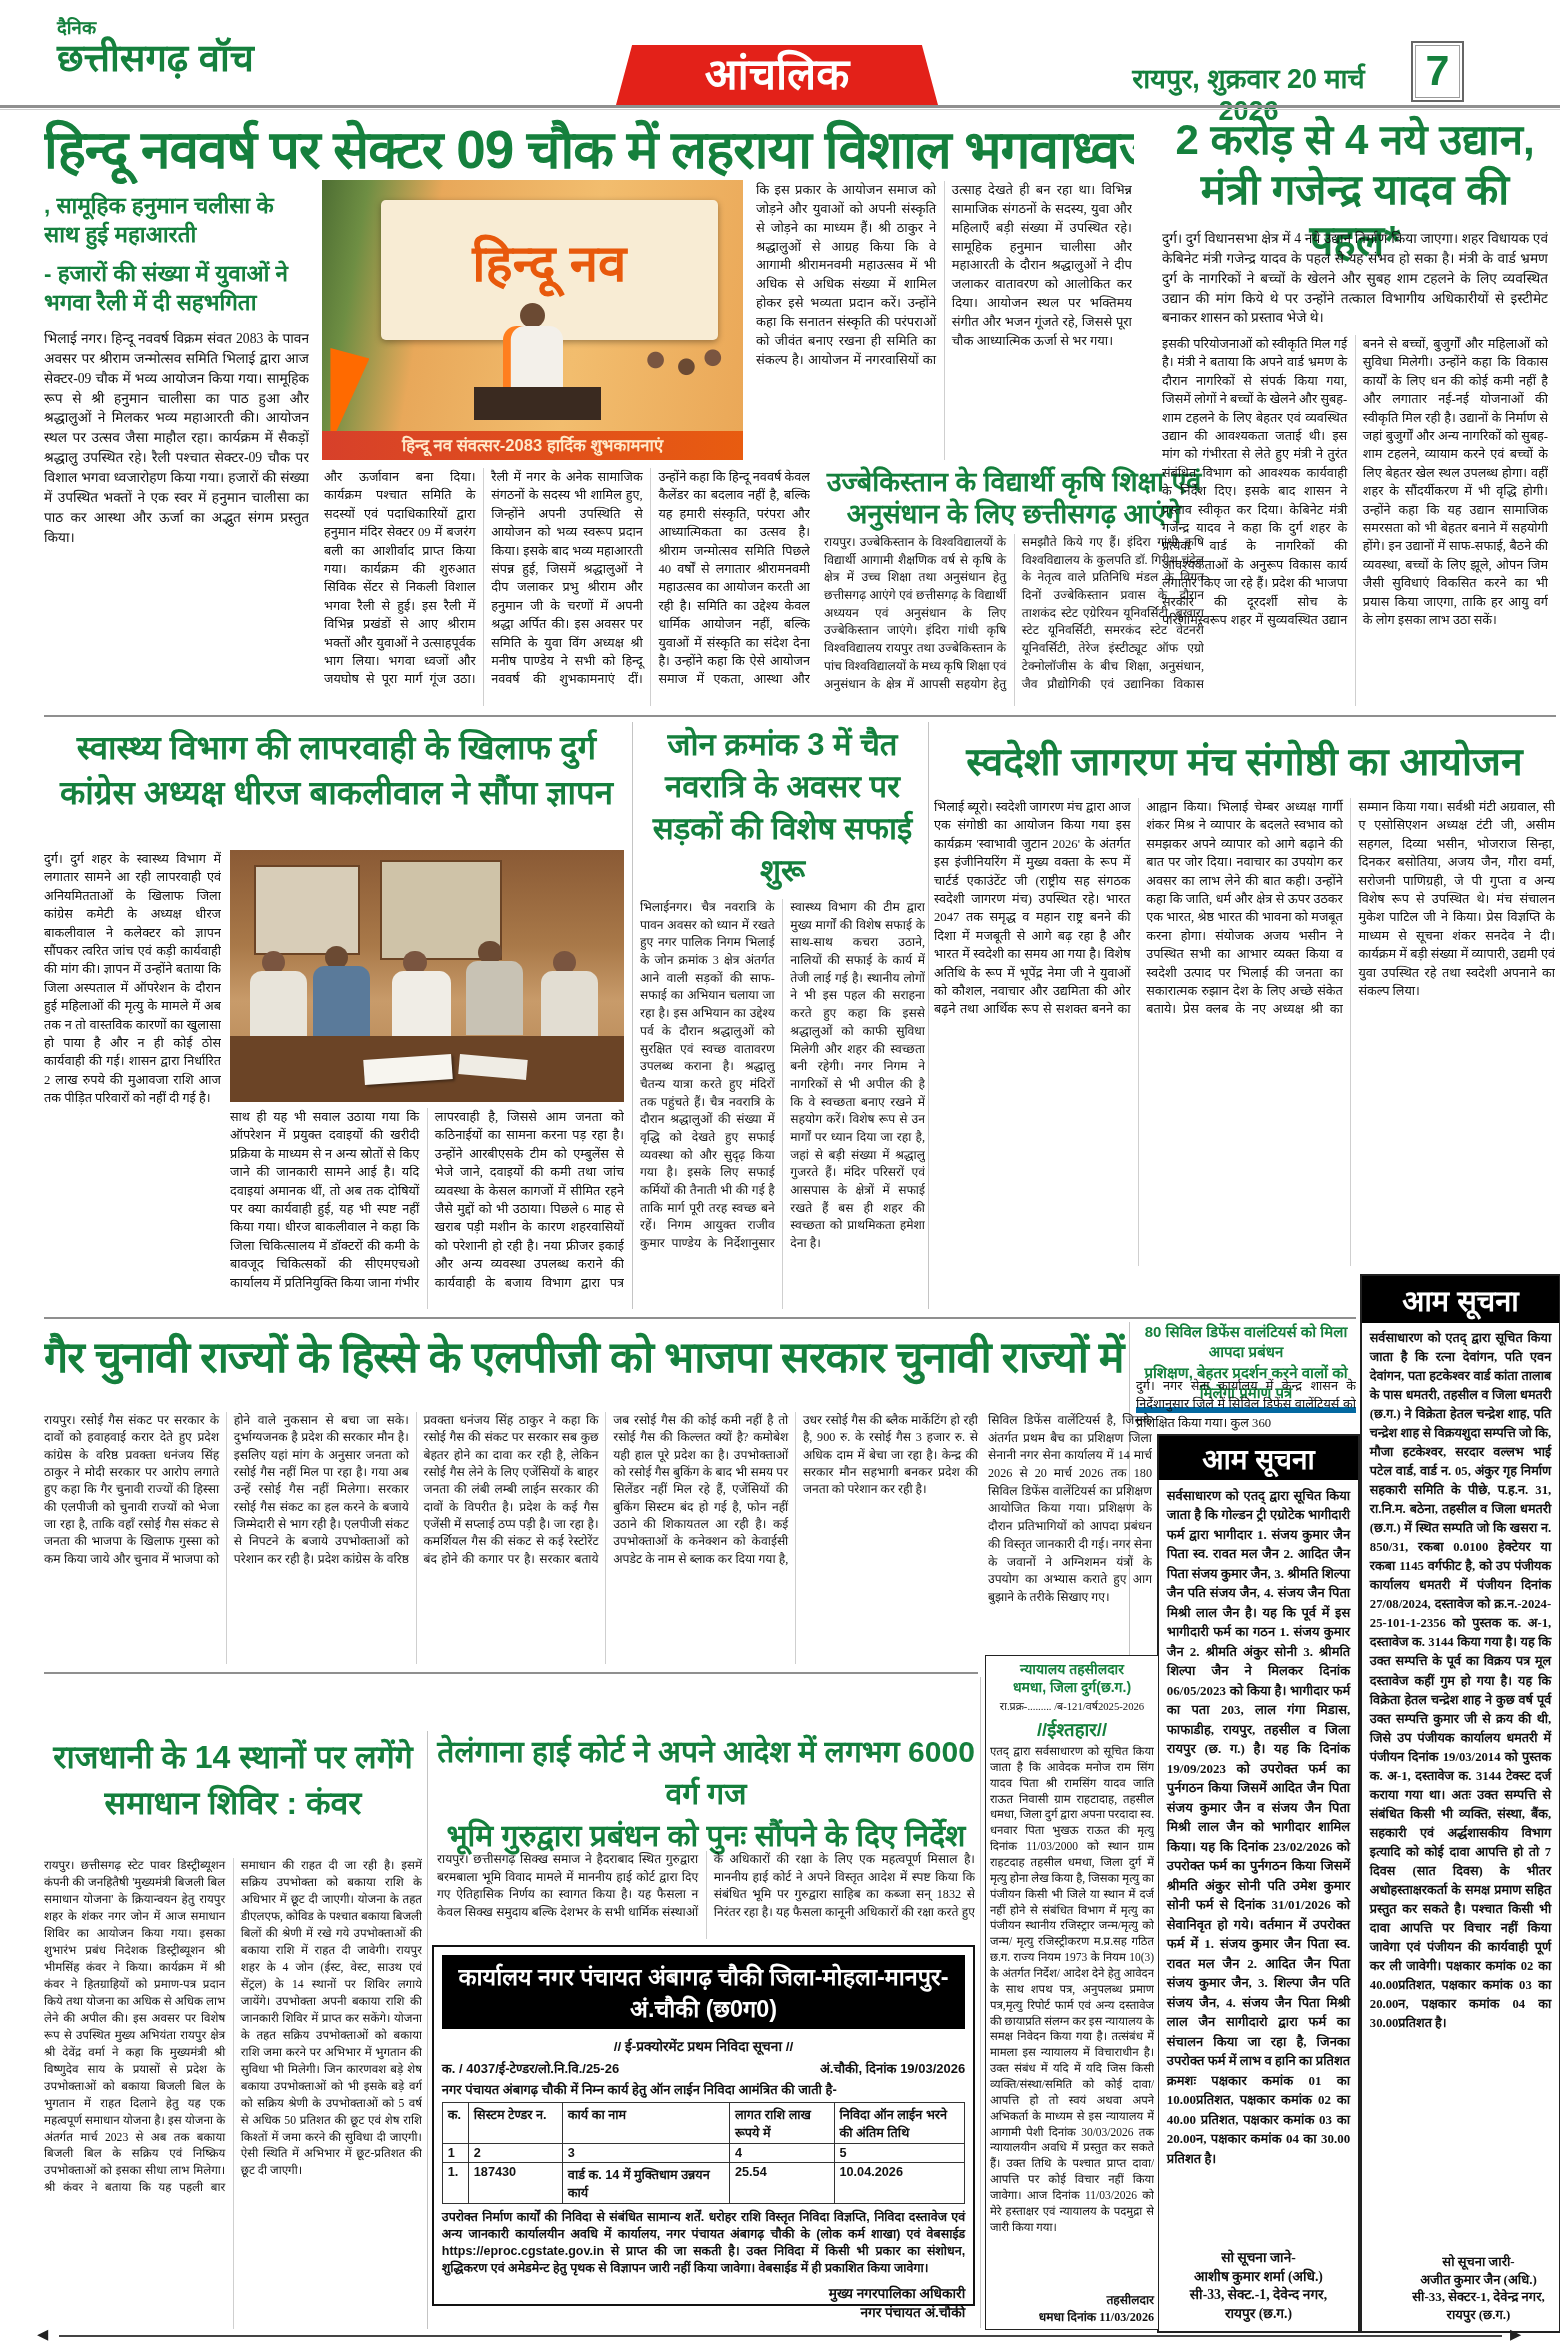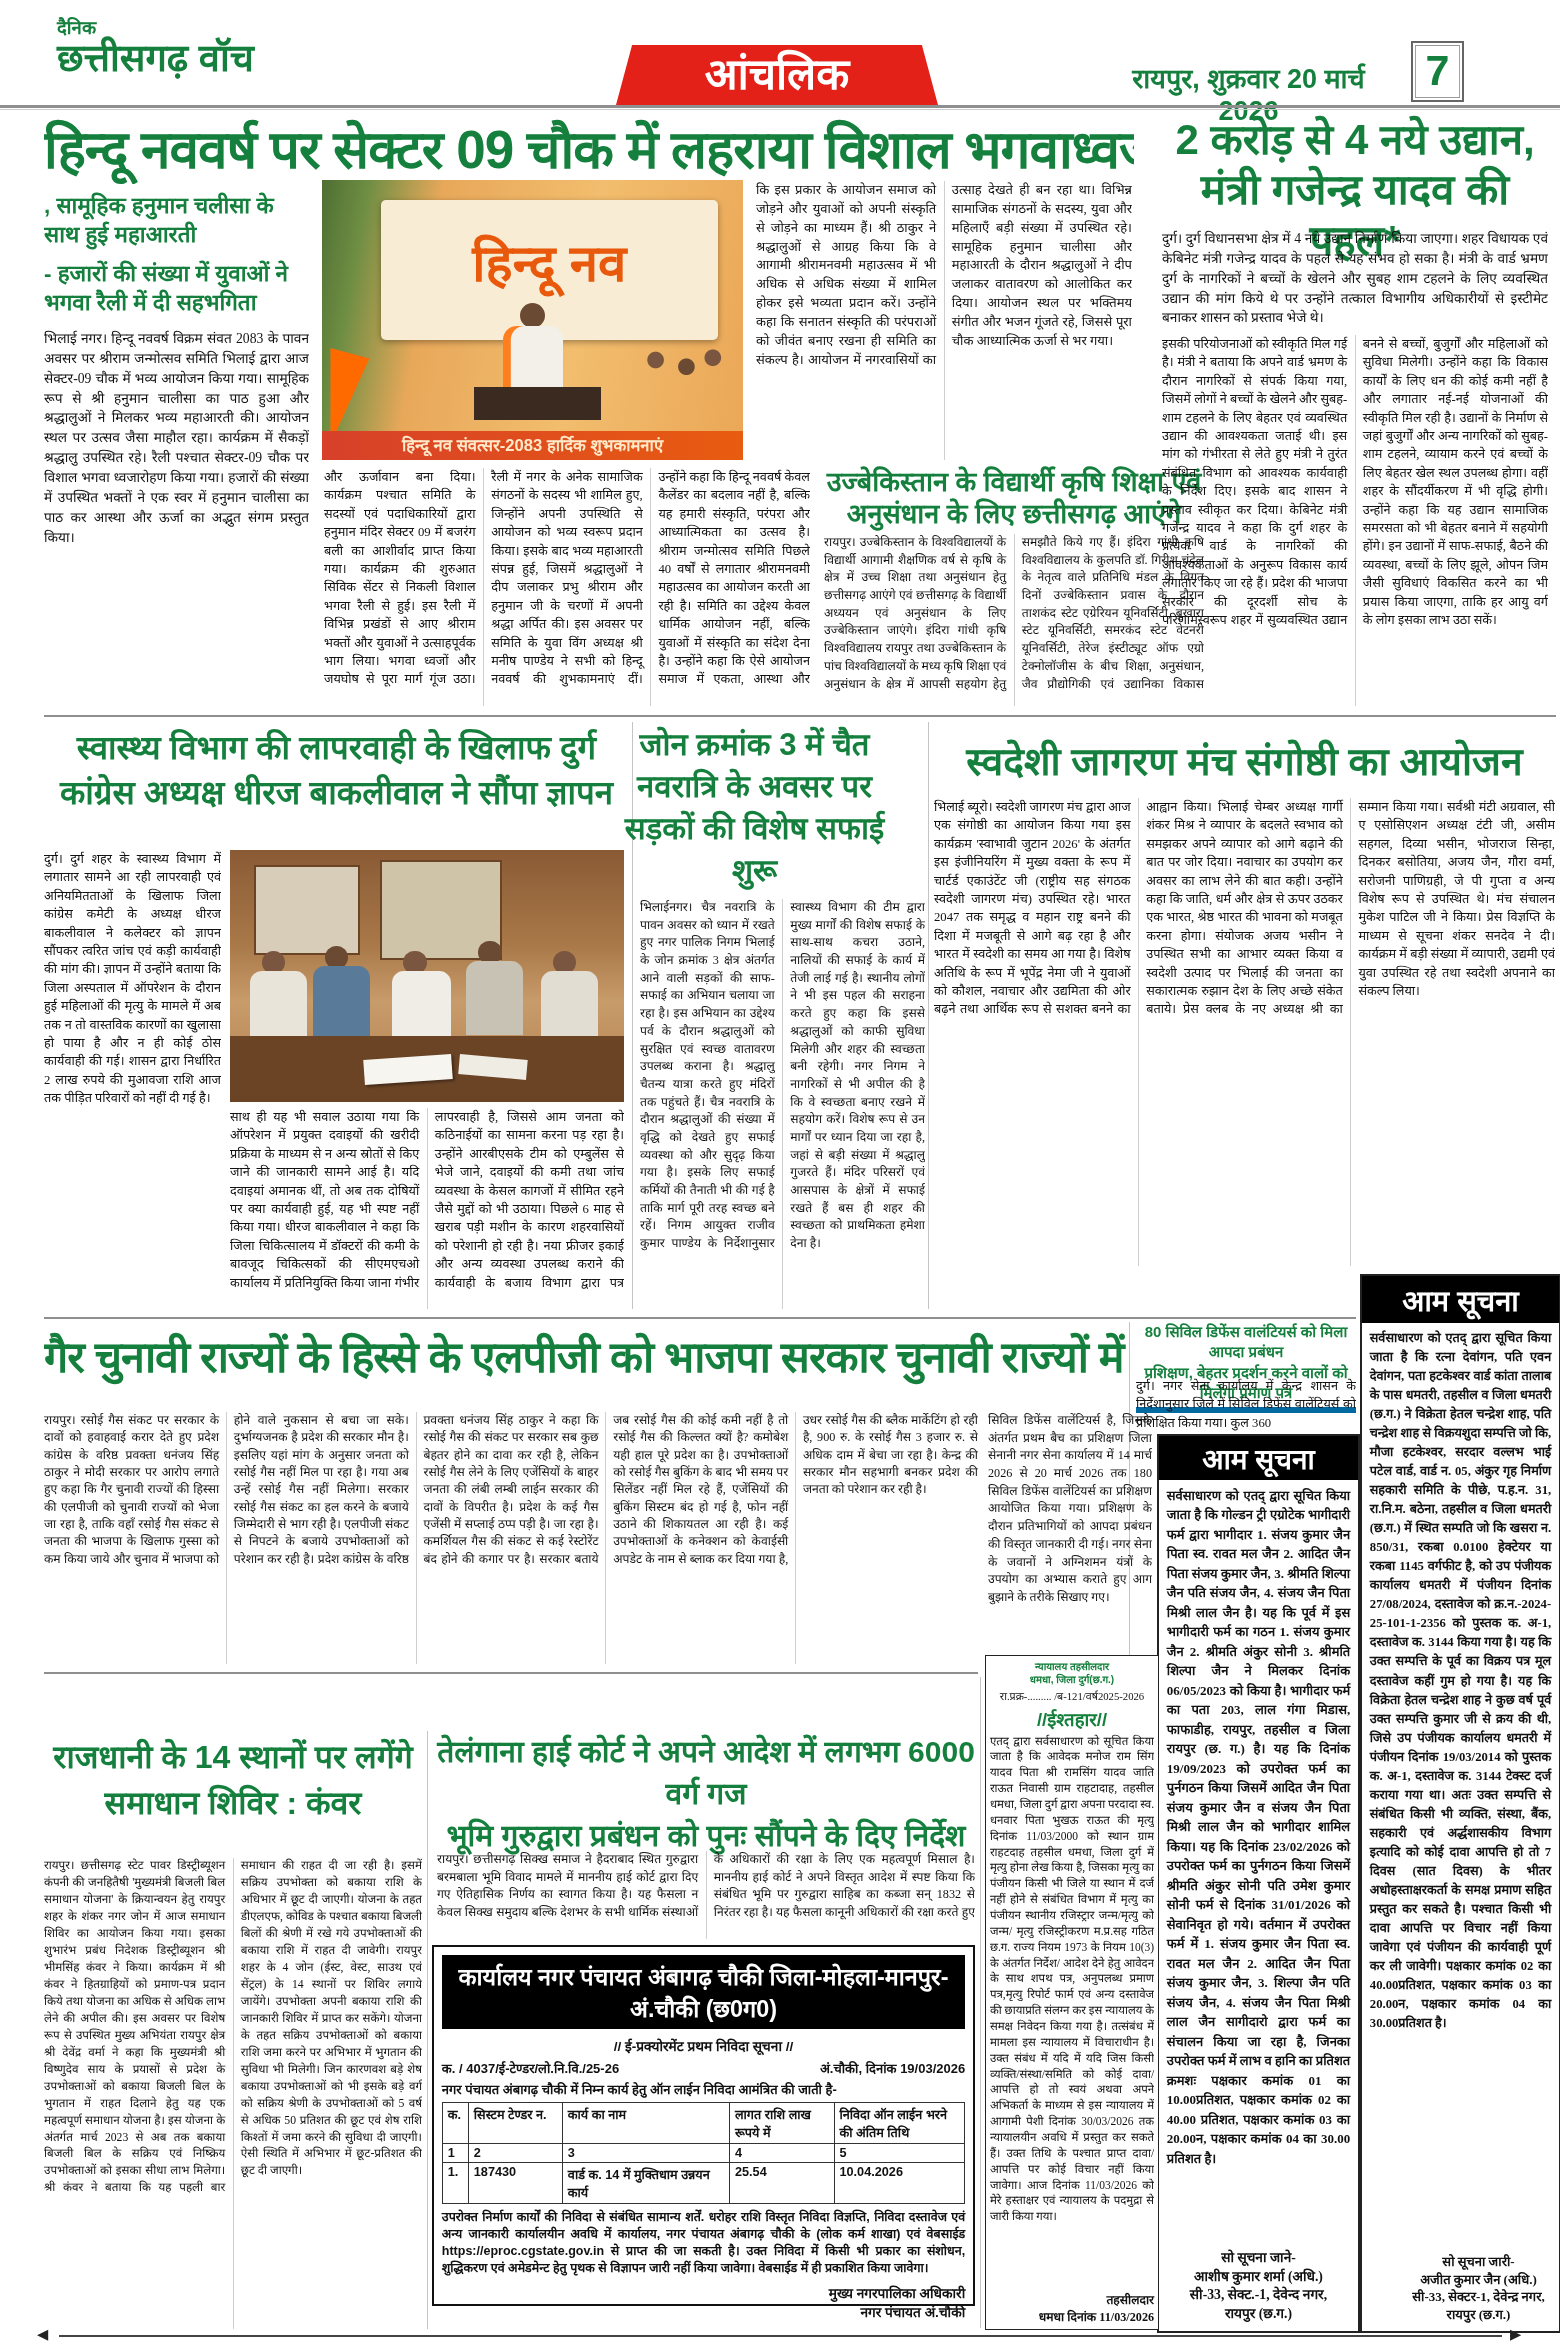--- a/index.html
+++ b/index.html
@@ -103,21 +103,21 @@
     <div class="abs" style="left:79%;top:48%;width:57px;height:70px;border-radius:11.7px 11.7px 0 0;background:#e2ddd2;"></div>
     <div class="abs" style="left:0;bottom:0;width:100%;height:26%;background:#6b4426;"></div>
     <div class="abs" style="left:34%;bottom:8%;width:88px;height:25px;background:#f7f5ef;transform:rotate(-4deg);box-shadow:2px 2px 2.9px rgba(0,0,0,.4);"></div>
     <div class="abs" style="left:58%;bottom:10%;width:68px;height:19.5px;background:#efece4;transform:rotate(5deg);"></div>
   </div>
 
   <div class="abs just body-txt cols2" style="left:230px;top:1108px;width:394px;height:201px;font-size:12.7px;">साथ ही यह भी सवाल उठाया गया कि ऑपरेशन में प्रयुक्त दवाइयों की खरीदी प्रक्रिया के माध्यम से न अन्य स्रोतों से किए जाने की जानकारी सामने आई है। यदि दवाइयां अमानक थीं, तो अब तक दोषियों पर क्या कार्यवाही हुई, यह भी स्पष्ट नहीं किया गया। धीरज बाकलीवाल ने कहा कि जिला चिकित्सालय में डॉक्टरों की कमी के बावजूद चिकित्सकों की सीएमएचओ कार्यालय में प्रतिनियुक्ति किया जाना गंभीर लापरवाही है, जिससे आम जनता को कठिनाईयों का सामना करना पड़ रहा है। उन्होंने आरबीएसके टीम को एम्बुलेंस से भेजे जाने, दवाइयों की कमी तथा जांच व्यवस्था के केसल कागजों में सीमित रहने जैसे मुद्दों को भी उठाया। पिछले 6 माह से खराब पड़ी मशीन के कारण शहरवासियों को परेशानी हो रही है। नया फ्रीजर इकाई और अन्य व्यवस्था उपलब्ध कराने की कार्यवाही के बजाय विभाग द्वारा पत्र भेजकर खानापूर्ति की जा रही है। एमआरआई मशीन की खरीदी में हुई गड़बड़ी की जांच अधूरी है तथा थायराइड, बीपी एवं शुगर जैसी गंभीर बीमारियों की जांच के प्रति भी लापरवाही बरती जा रही है, जिससे आम जनता प्रभावित हो रही है।</div>
 
   <div class="abs vrule" style="left:632px;top:722px;height:587px;"></div>
 
-  <div class="abs hl center" style="left:612px;top:724px;width:285px;font-size:31px;line-height:1.35;">
+  <div class="abs hl center" style="left:640px;top:724px;width:285px;font-size:31px;line-height:1.35;">
     <div>जोन क्रमांक 3 में चैत</div>
     <div>नवरात्रि के अवसर पर</div>
     <div>सड़कों की विशेष सफाई शुरू</div>
   </div>
   <div class="abs just body-txt cols2" style="left:640px;top:899px;width:285px;height:410px;font-size:12.2px;">भिलाईनगर। चैत्र नवरात्रि के पावन अवसर को ध्यान में रखते हुए नगर पालिक निगम भिलाई के जोन क्रमांक 3 क्षेत्र अंतर्गत आने वाली सड़कों की साफ-सफाई का अभियान चलाया जा रहा है। इस अभियान का उद्देश्य पर्व के दौरान श्रद्धालुओं को सुरक्षित एवं स्वच्छ वातावरण उपलब्ध कराना है। श्रद्धालु चैतन्य यात्रा करते हुए मंदिरों तक पहुंचते हैं। चैत्र नवरात्रि के दौरान श्रद्धालुओं की संख्या में वृद्धि को देखते हुए सफाई व्यवस्था को और सुदृढ़ किया गया है। इसके लिए सफाई कर्मियों की तैनाती भी की गई है ताकि मार्ग पूरी तरह स्वच्छ बने रहें। निगम आयुक्त राजीव कुमार पाण्डेय के निर्देशानुसार स्वास्थ्य विभाग की टीम द्वारा मुख्य मार्गों की विशेष सफाई के साथ-साथ कचरा उठाने, नालियों की सफाई के कार्य में तेजी लाई गई है। स्थानीय लोगों ने भी इस पहल की सराहना करते हुए कहा कि इससे श्रद्धालुओं को काफी सुविधा मिलेगी और शहर की स्वच्छता बनी रहेगी। नगर निगम ने नागरिकों से भी अपील की है कि वे स्वच्छता बनाए रखने में सहयोग करें। विशेष रूप से उन मार्गों पर ध्यान दिया जा रहा है, जहां से बड़ी संख्या में श्रद्धालु गुजरते हैं। मंदिर परिसरों एवं आसपास के क्षेत्रों में सफाई रखते हैं बस ही शहर की स्वच्छता को प्राथमिकता हमेशा देना है।</div>
 
   <div class="abs vrule" style="left:928px;top:722px;height:587px;"></div>
 
   <div class="abs hl center" style="left:934px;top:733px;width:621px;font-size:39px;white-space:nowrap;overflow:hidden;">स्वदेशी जागरण मंच संगोष्ठी का आयोजन</div>
   <div class="abs just body-txt cols3" style="left:934px;top:798px;width:621px;height:468px;font-size:12.7px;">भिलाई ब्यूरो। स्वदेशी जागरण मंच द्वारा आज एक संगोष्ठी का आयोजन किया गया इस कार्यक्रम 'स्वाभावी जुटान 2026' के अंतर्गत इस इंजीनियरिंग में मुख्य वक्ता के रूप में चार्टर्ड एकाउंटेंट जी (राष्ट्रीय सह संगठक स्वदेशी जागरण मंच) उपस्थित रहे। भारत 2047 तक समृद्ध व महान राष्ट्र बनने की दिशा में मजबूती से आगे बढ़ रहा है और भारत में स्वदेशी का समय आ गया है। विशेष अतिथि के रूप में भूपेंद्र नेमा जी ने युवाओं को कौशल, नवाचार और उद्यमिता की ओर बढ़ने तथा आर्थिक रूप से सशक्त बनने का आह्वान किया। भिलाई चेम्बर अध्यक्ष गार्गी शंकर मिश्र ने व्यापार के बदलते स्वभाव को समझकर अपने व्यापार को आगे बढ़ाने की बात पर जोर दिया। नवाचार का उपयोग कर अवसर का लाभ लेने की बात कही। उन्होंने कहा कि जाति, धर्म और क्षेत्र से ऊपर उठकर एक भारत, श्रेष्ठ भारत की भावना को मजबूत करना होगा। संयोजक अजय भसीन ने उपस्थित सभी का आभार व्यक्त किया व स्वदेशी उत्पाद पर भिलाई की जनता का सकारात्मक रुझान देश के लिए अच्छे संकेत बताये। प्रेस क्लब के नए अध्यक्ष श्री का सम्मान किया गया। सर्वश्री मंटी अग्रवाल, सी ए एसोसिएशन अध्यक्ष टंटी जी, असीम सहगल, दिव्या भसीन, भोजराज सिन्हा, दिनकर बसोतिया, अजय जैन, गौरा वर्मा, सरोजनी पाणिग्रही, जे पी गुप्ता व अन्य विशेष रूप से उपस्थित थे। मंच संचालन मुकेश पाटिल जी ने किया। प्रेस विज्ञप्ति के माध्यम से सूचना शंकर सनदेव ने दी। कार्यक्रम में बड़ी संख्या में व्यापारी, उद्यमी एवं युवा उपस्थित रहे तथा स्वदेशी अपनाने का संकल्प लिया।</div>
@@ -210,21 +210,21 @@
     <div class="just" style="font-size:12.5px;font-weight:600;line-height:1.35;margin-top:4.9px;">उपरोक्त निर्माण कार्यों की निविदा से संबंधित सामान्य शर्तें. धरोहर राशि विस्तृत निविदा विज्ञप्ति, निविदा दस्तावेज एवं अन्य जानकारी कार्यालयीन अवधि में कार्यालय, नगर पंचायत अंबागढ़ चौकी के (लोक कर्म शाखा) एवं वेबसाईड https://eproc.cgstate.gov.in से प्राप्त की जा सकती है। उक्त निविदा में किसी भी प्रकार का संशोधन, शुद्धिकरण एवं अमेडमेन्ट हेतु पृथक से विज्ञापन जारी नहीं किया जावेगा। वेबसाईड में ही प्रकाशित किया जावेगा।</div>
     <div style="text-align:right;font-size:13.7px;font-weight:bold;margin-top:9px;line-height:1.35;">
       <div>मुख्य नगरपालिका अधिकारी</div>
       <div>नगर पंचायत अं.चौकी</div>
     </div>
   </div>
 
   <div class="abs vrule" style="left:980px;top:1677px;height:651px;"></div>
 
   <div class="abs notice-box" style="left:985px;top:1655px;width:174px;height:675px;border-width:1.5px;padding:3.9px;box-sizing:border-box;">
-    <div class="hl center" style="font-size:10px;line-height:1.3;">
+    <div class="hl center" style="font-size:14px;line-height:1.3;">
       <div>न्यायालय तहसीलदार</div>
       <div>धमधा, जिला दुर्ग(छ.ग.)</div>
     </div>
     <div class="center" style="font-size:10.7px;margin:2.9px 0;">रा.प्रक्र-......... /ब-121/वर्ष2025-2026</div>
     <div class="hl center" style="font-size:18.5px;margin-bottom:2.9px;">//ईश्तहार//</div>
     <div class="just" style="flex:1;overflow:hidden;font-size:11.5px;line-height:1.38;">एतद् द्वारा सर्वसाधारण को सूचित किया जाता है कि आवेदक मनोज राम सिंग यादव पिता श्री रामसिंग यादव जाति राऊत निवासी ग्राम राहटादाह, तहसील धमधा, जिला दुर्ग द्वारा अपना परदादा स्व. धनवार पिता भुखऊ राऊत की मृत्यु दिनांक 11/03/2000 को स्थान ग्राम राहटदाह तहसील धमधा, जिला दुर्ग में मृत्यु होना लेख किया है, जिसका मृत्यु का पंजीयन किसी भी जिले या स्थान में दर्ज नहीं होने से संबंधित विभाग में मृत्यु का पंजीयन स्थानीय रजिस्ट्रार जन्म/मृत्यु को जन्म/ मृत्यु रजिस्ट्रीकरण म.प्र.सह गठित छ.ग. राज्य नियम 1973 के नियम 10(3) के अंतर्गत निर्देश/ आदेश देने हेतु आवेदन के साथ शपथ पत्र, अनुपलब्ध प्रमाण पत्र,मृत्यु रिपोर्ट फार्म एवं अन्य दस्तावेज की छायाप्रति संलग्न कर इस न्यायालय के समक्ष निवेदन किया गया है। तत्संबंध में मामला इस न्यायालय में विचाराधीन है। उक्त संबंध में यदि में यदि जिस किसी व्यक्ति/संस्था/समिति को कोई दावा/आपत्ति हो तो स्वयं अथवा अपने अभिकर्ता के माध्यम से इस न्यायालय में आगामी पेशी दिनांक 30/03/2026 तक न्यायालयीन अवधि में प्रस्तुत कर सकते हैं। उक्त तिथि के पश्चात प्राप्त दावा/आपत्ति पर कोई विचार नहीं किया जावेगा। आज दिनांक 11/03/2026 को मेरे हस्ताक्षर एवं न्यायालय के पदमुद्रा से जारी किया गया।</div>
     <div style="text-align:right;font-weight:bold;font-size:12.2px;line-height:1.35;padding-top:2.9px;">
       <div>तहसीलदार</div>
       <div>धमधा दिनांक 11/03/2026</div>
     </div>

